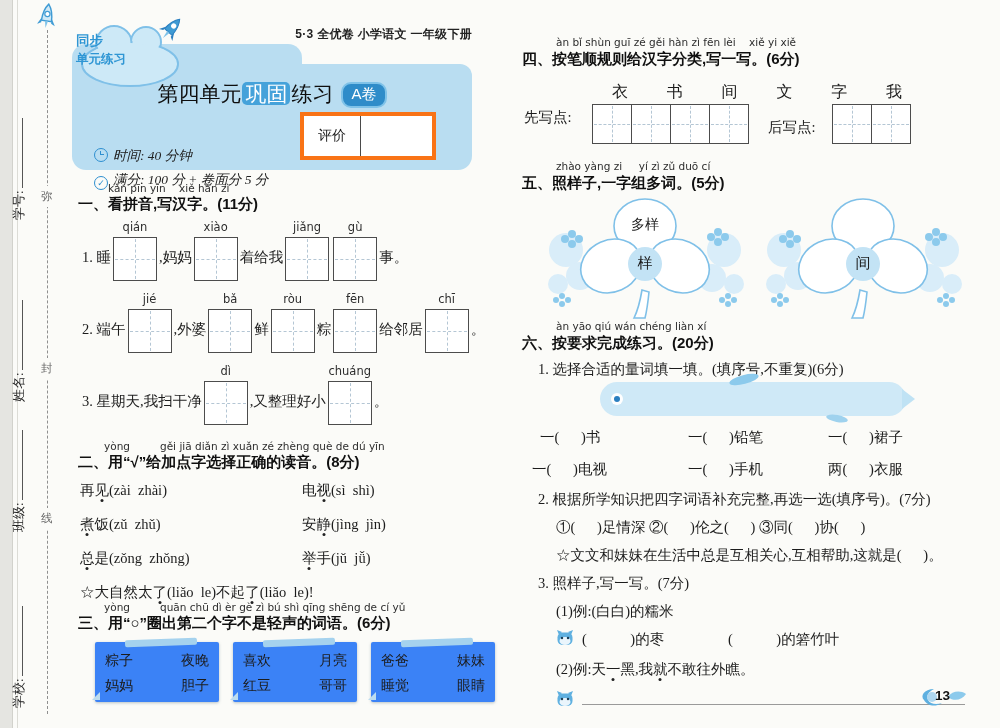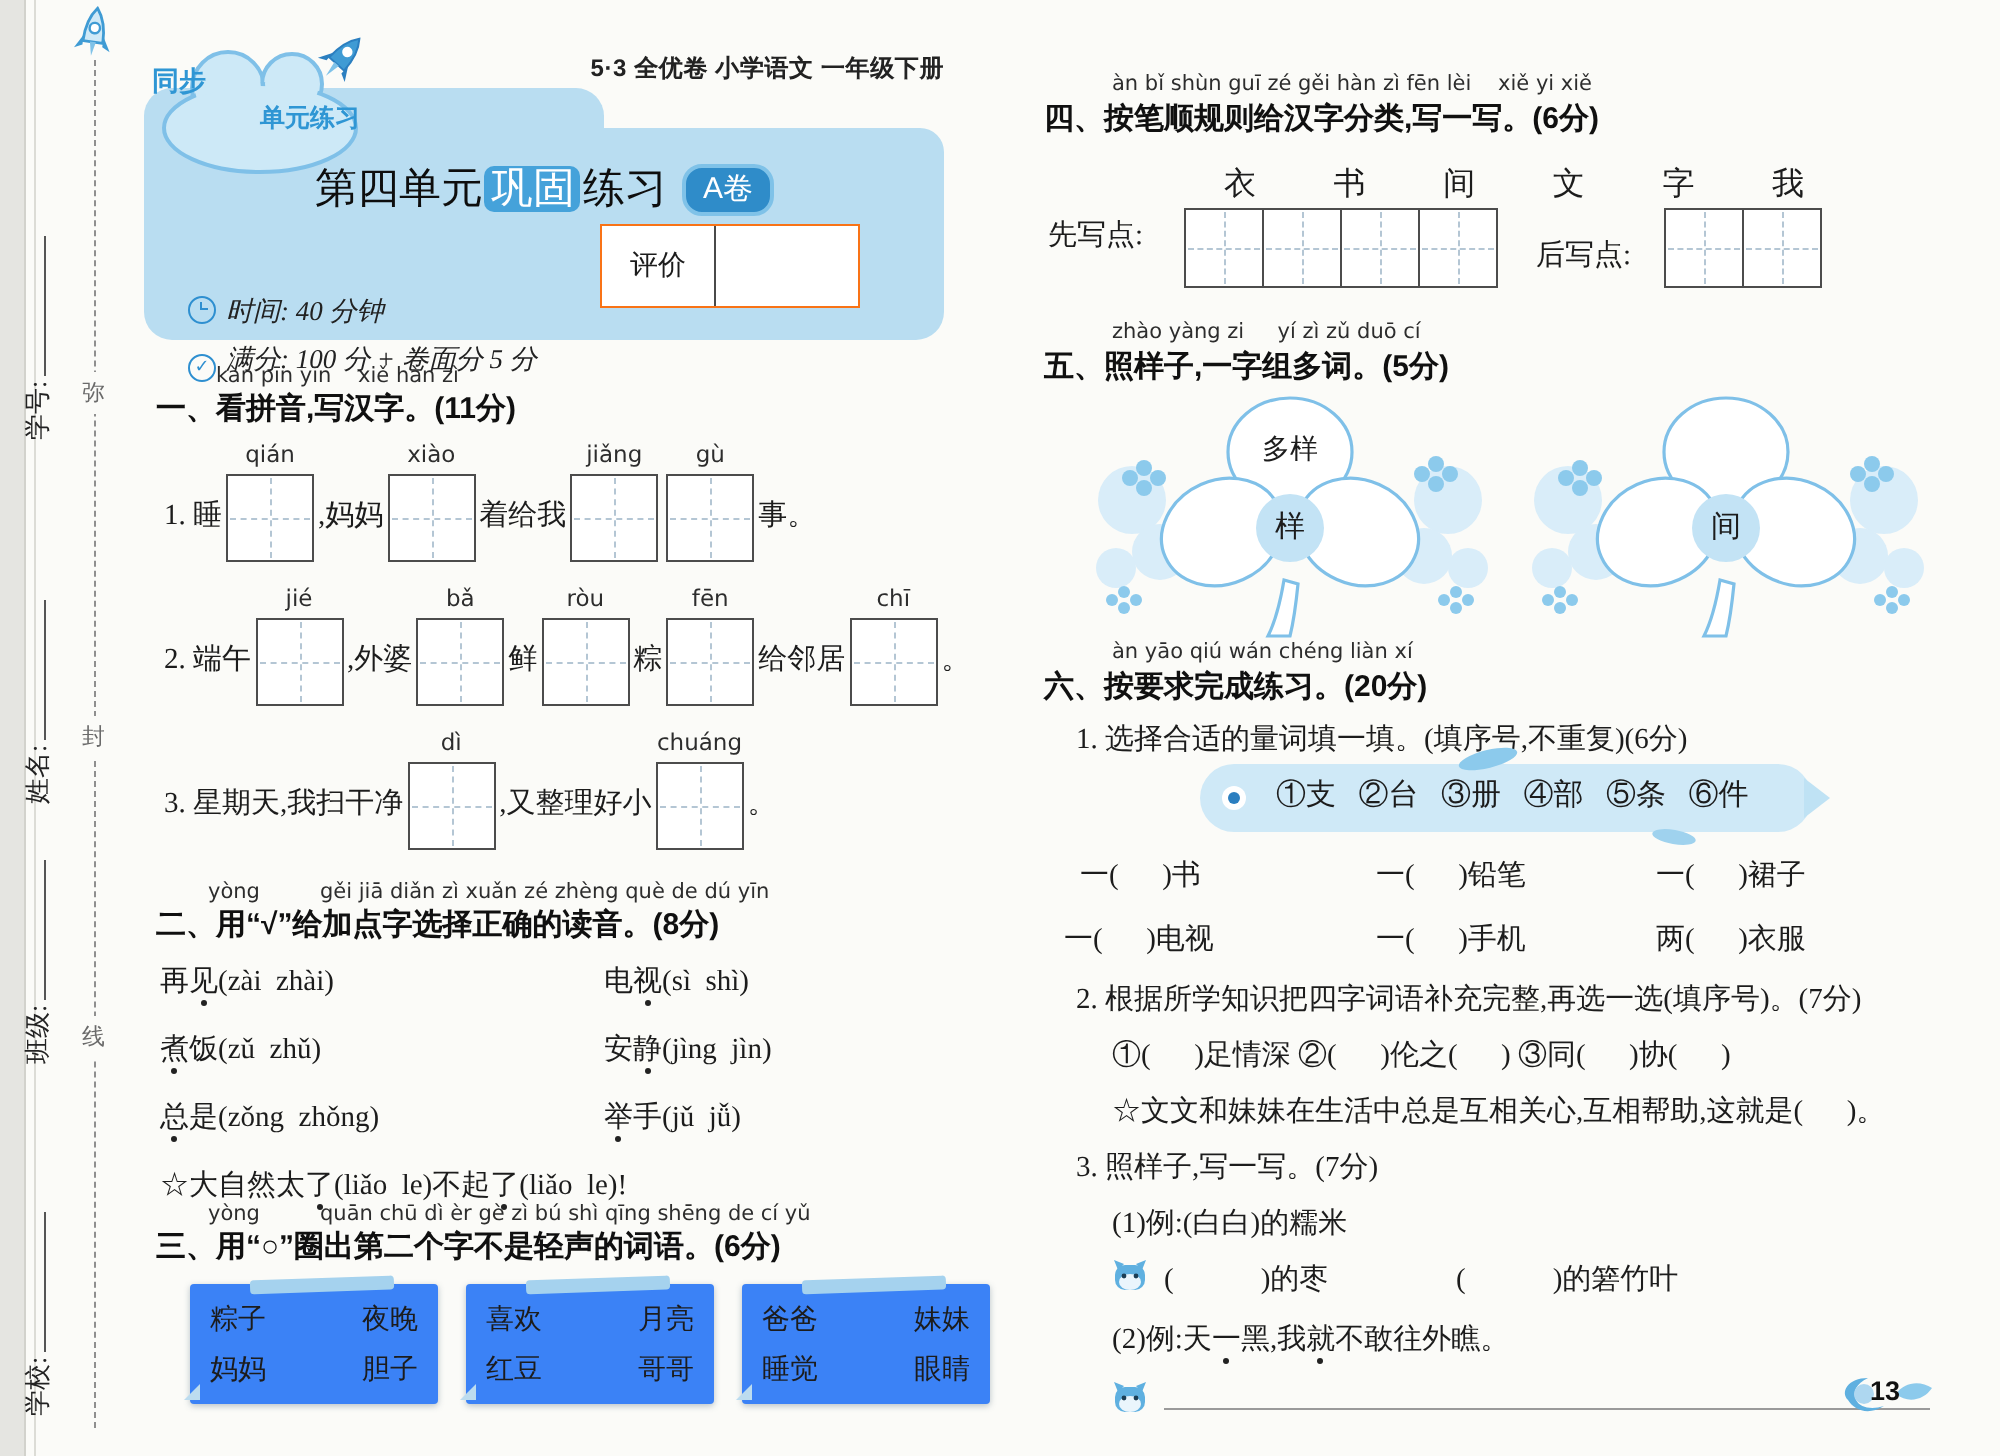--- a/index.html
+++ b/index.html
@@ -29,21 +29,21 @@
   .vol-badge{display:inline-block;background:#2f8cc9;color:#fff;border-radius:10px;padding:1px 8px 2px;
              font-size:15px;margin-left:8px;border:2px solid #7fc2e8;vertical-align:2px;}
   .meta-line{font-size:13.5px;color:#222;white-space:pre;font-style:italic;margin-top:29px;}
   .ic-clock{display:inline-block;width:12px;height:12px;border:1.4px solid #2e8fd0;border-radius:50%;
             position:relative;vertical-align:-2px;margin-right:5px;}
   .ic-clock::before{content:"";position:absolute;left:5px;top:2px;width:1.4px;height:4px;background:#2e8fd0;}
   .ic-clock::after{content:"";position:absolute;left:5px;top:5px;width:4px;height:1.4px;background:#2e8fd0;}
   .ic-check{display:inline-block;width:12px;height:12px;border:1.4px solid #2e8fd0;border-radius:50%;
             position:relative;vertical-align:-2px;margin-right:5px;color:#2e8fd0;font-size:9px;line-height:12px;
             text-align:center;font-family:"DejaVu Sans",sans-serif;font-style:normal;}
-  .eval-box{left:300px;top:112px;width:128px;height:40px;background:#fff;border:1px solid #f97316;display:flex;}
+  .eval-box{left:300px;top:112px;width:128px;height:40px;background:#fff;border:4px solid #f97316;display:flex;}
   .eval-cell-l{flex:0 0 56px;border-right:1px solid #4a4a4a;display:flex;align-items:center;justify-content:center;
                font-size:14px;}
   .eval-cell-r{flex:1;}
   
   .fillrow{position:absolute;display:flex;align-items:flex-end;font-size:14.5px;}
   .fillrow .t{margin-bottom:14px;white-space:pre;}
   .bgrp{display:flex;flex-direction:column;align-items:center;margin:0 2px;}
   .bpy{font-family:"DejaVu Sans",sans-serif;font-size:11.5px;color:#2d2d2d;height:17px;}
   .wbox{width:42px;height:42px;border:1.6px solid #4c4c4c;background:#fff;position:relative;}
   .wbox::before{content:"";position:absolute;left:1px;right:1px;top:50%;border-top:1px dashed #b4c6d4;}
@@ -121,21 +121,21 @@
       <circle cx="70" cy="24" r="15"></circle>
       <ellipse cx="54" cy="46" rx="48" ry="22"></ellipse>
     </g>
     <g fill="#cde9f7">
       <circle cx="38" cy="26" r="16.5"></circle>
       <circle cx="70" cy="24" r="13.5"></circle>
       <ellipse cx="54" cy="46" rx="46.5" ry="20.5"></ellipse>
     </g>
   </svg>
   <div class="abs" style="left:0;top:14px;width:104px;text-align:left;color:#2f96d4;font-weight:700;font-size:13.5px;font-family:'Liberation Sans',sans-serif">同步</div>
-  <div class="abs" style="left:0;top:33px;width:104px;text-align:right;color:#2f96d4;font-weight:700;font-size:12.5px;font-family:'Liberation Sans',sans-serif">单元练习</div>
+  <div class="abs" style="left:0;top:33px;width:104px;text-align:left;color:#2f96d4;font-weight:700;font-size:12.5px;font-family:'Liberation Sans',sans-serif">单元练习</div>
   <svg class="abs" style="left:80px;top:-4px" width="30" height="30" viewBox="0 0 26 30">
     <g transform="rotate(42 13 15)">
       <path d="M13 2 C9 7 8 13 8 19 L18 19 C18 13 17 7 13 2 Z" fill="#3f9bd4" stroke="#2b7fc0" stroke-width="1"></path>
       <circle cx="13" cy="11" r="2.6" fill="#fff"></circle>
       <path d="M8 16 L4 23 L8 21 Z" fill="#2b7fc0"></path>
       <path d="M18 16 L22 23 L18 21 Z" fill="#2b7fc0"></path>
       <path d="M11.5 19 L13 27 L14.5 19 Z" fill="#7fc2e8"></path>
     </g>
   </svg>
 </div>
@@ -372,21 +372,20 @@
 <div class="abs py" style="left:556px;top:320px">àn yāo qiú wán chéng liàn xí</div>
 <div class="abs heading" style="left:522px;top:334px">六、按要求完成练习。(20分)</div>
 
 <div class="abs body-t" style="left:538px;top:360px">1. 选择合适的量词填一填。(填序号,不重复)(6分)</div>
 
 <div class="fish">
   <span class="fish-fin-top"></span>
   <span class="fish-fin-bot"></span>
   <span class="fish-tail"></span>
   <span class="fish-eye"></span>
-  <span class="fish-opts">①支   ②台   ③册   ④部   ⑤条   ⑥件</span>
 </div>
 
 <div class="abs body-t" style="left:540px;top:428px">一(      )书</div>
 <div class="abs body-t" style="left:688px;top:428px">一(      )铅笔</div>
 <div class="abs body-t" style="left:828px;top:428px">一(      )裙子</div>
 <div class="abs body-t" style="left:532px;top:460px">一(      )电视</div>
 <div class="abs body-t" style="left:688px;top:460px">一(      )手机</div>
 <div class="abs body-t" style="left:828px;top:460px">两(      )衣服</div>
 
 <div class="abs body-t" style="left:538px;top:490px">2. 根据所学知识把四字词语补充完整,再选一选(填序号)。(7分)</div>

